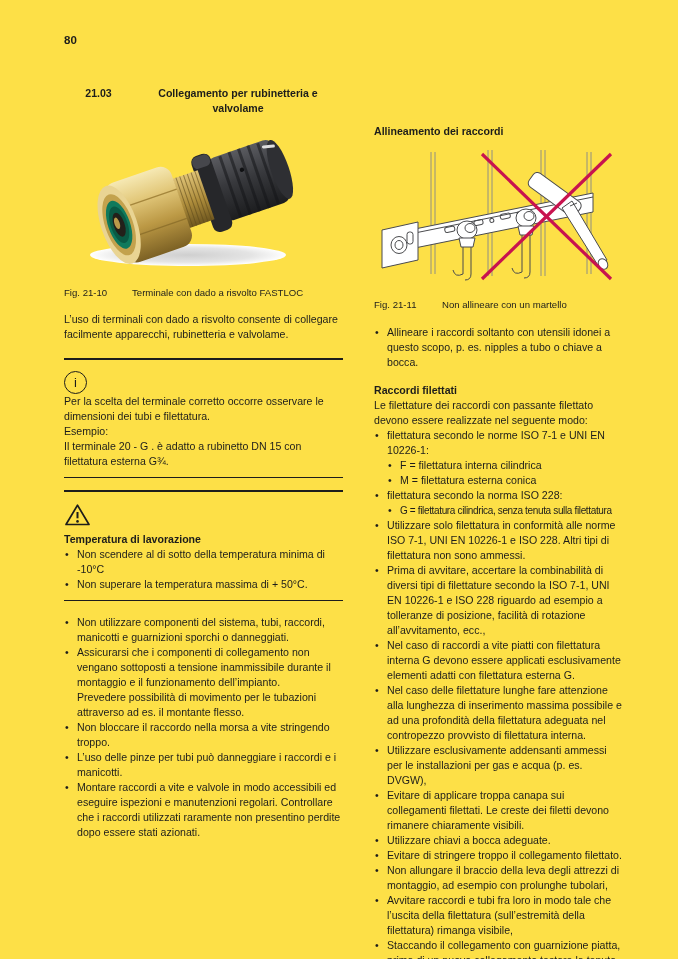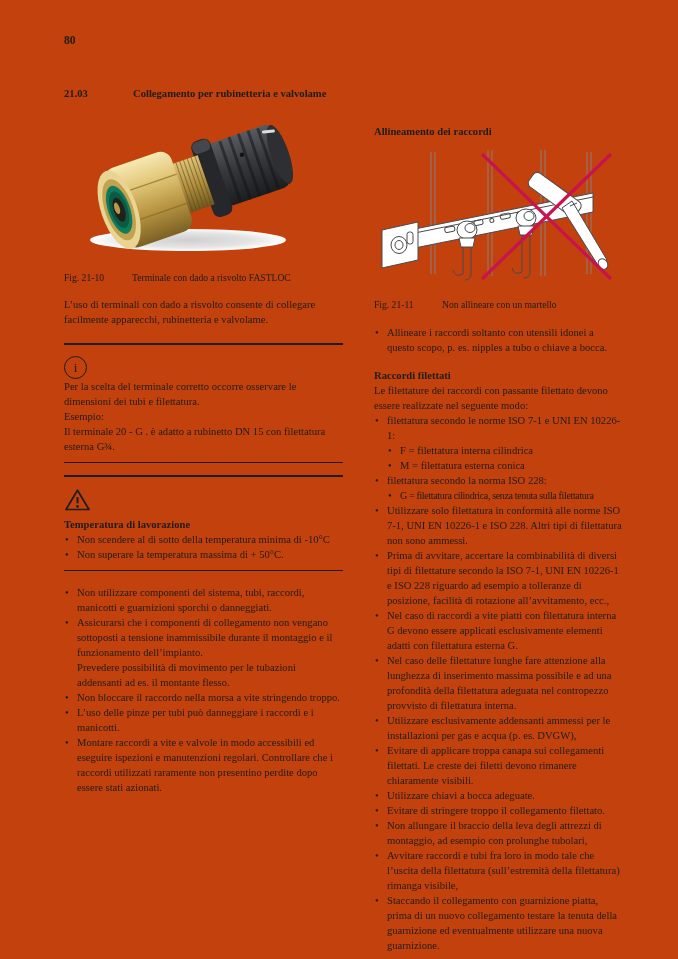--- a/index.html
+++ b/index.html
@@ -2,28 +2,28 @@
 <html><head>
 <meta charset="utf-8">
 <style>
   * { margin:0; padding:0; box-sizing:border-box; }
   html,body { background:#ffffff; }
   body {
     width:678px; height:959px;
     font-family:"Liberation Sans", sans-serif;
     color:#1d1d1b;
   }
-  .page { position:relative; width:678px; height:959px; background:#c2410c; overflow:hidden;font-family:Liberation Serif, serif; }
+  .page { position:relative; width:678px; height:959px; background:#fde047; overflow:hidden; }
   .pagenum { position:absolute; left:64px; top:34px; font-size:11.5px; font-weight:700; }
 
   .col { position:absolute; font-size:10.6px; line-height:15px; }
   .col.left  { left:64px;  top:86px; width:279px; }
   .col.right { left:374px; top:84px; width:250px; }
 
-  .sec { display:flex; font-weight:700; }
+  .sec { display:flex; font-weight:700;text-align:center; }
   .sec .num { width:69px; flex:none; }
   .sec.sec2 { margin-top:26px; }
 
   .photo-wrap { margin:16px 0 0 2px; }
   .caption { display:flex; font-size:9.6px; line-height:12px; margin-top:9px; }
   .caption .cap-label { width:68px; flex:none; }
 
   .para { margin-top:13px; }
   .rule { height:1.5px; background:#1d1d1b; margin-top:16px; }
   .rule.tight-top { margin-top:8px; }
@@ -163,21 +163,21 @@
       <li><span>Non scendere al di sotto della temperatura minima di -10°C</span></li>
       <li><span>Non superare la temperatura massima di + 50°C.</span></li>
     </ul>
 
     <div class="rule tight-top"></div>
 
     <ul class="blist mt">
       <li><span>Non utilizzare componenti del sistema, tubi, raccordi, manicotti e guarnizioni sporchi o danneggiati.</span></li>
       <li>
         <span>Assicurarsi che i componenti di collegamento non vengano sottoposti a tensione inammissibile durante il montaggio e il funzionamento dell’impianto.</span>
-        <span class="cont">Prevedere possibilità di movimento per le tubazioni addensanti ad es. il montante flesso.</span>
+        <span class="cont">Prevedere possibilità di movimento per le tubazioni attraverso ad es. il montante flesso.</span>
       </li>
       <li><span>Non bloccare il raccordo nella morsa a vite stringendo troppo.</span></li>
       <li><span>L’uso delle pinze per tubi può danneggiare i raccordi e i manicotti.</span></li>
       <li><span>Montare raccordi a vite e valvole in modo accessibili ed eseguire ispezioni e manutenzioni regolari. Controllare che i raccordi utilizzati raramente non presentino perdite dopo essere stati azionati.</span></li>
     </ul>
   </div>
 
   <div class="col right">
 
     <div class="r-head">Allineamento dei raccordi</div>

